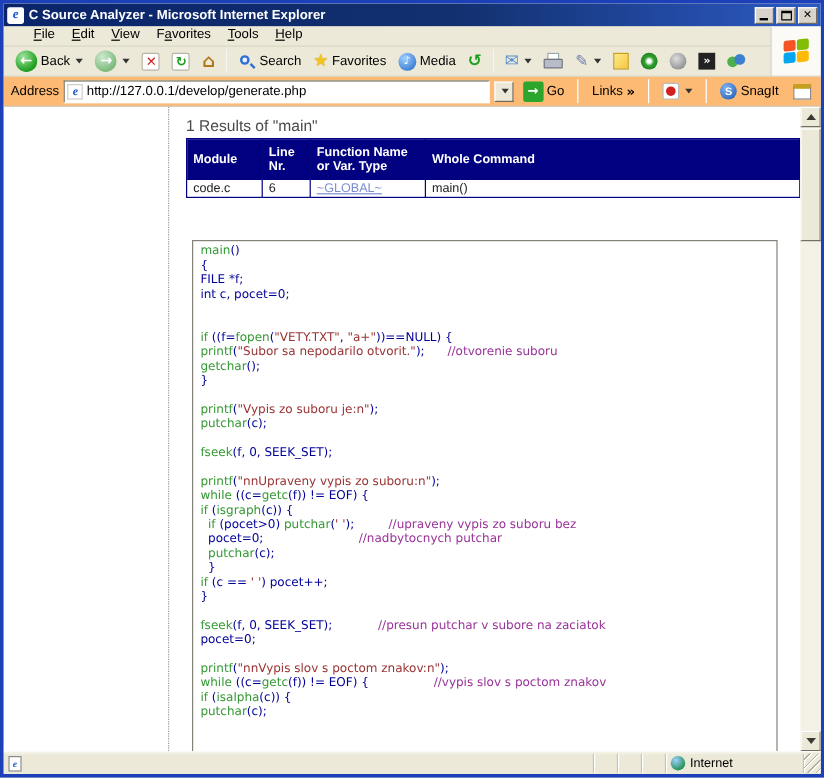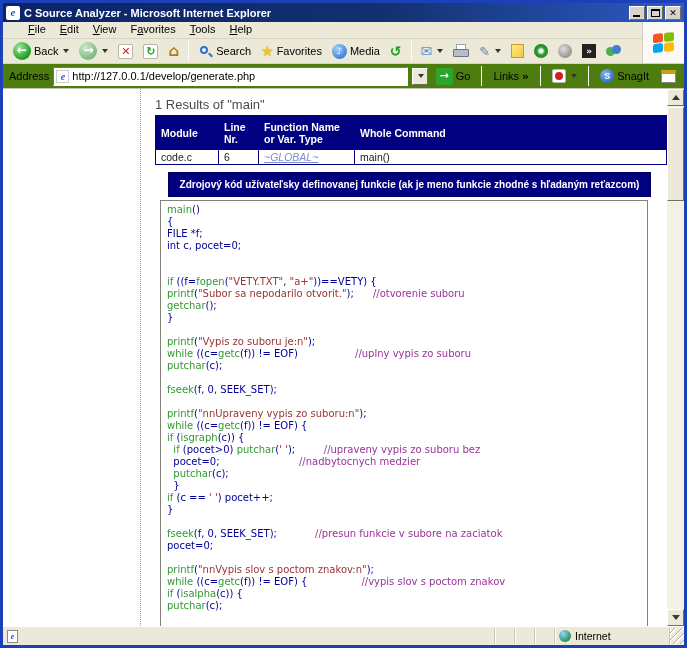--- a/index.html
+++ b/index.html
@@ -50,41 +50,41 @@
   .ic-msgr .b { left:6px; top:1px; background:#3f7fd0; }
 
   
   .throbber { position:absolute; top:19px; right:0; width:42px; height:42px; background:#fbfaf6; border-left:1px solid #d0ccc0; border-bottom:1px solid #d8d4c4; display:flex; align-items:center; justify-content:center; }
   .winflag { width:22px; height:20px; display:grid; grid-template-columns:10px 10px; grid-template-rows:9px 9px; gap:1px; transform:skewY(-6deg); }
   .winflag i { border-radius:2px; }
   .winflag .r { background:#f35325; } .winflag .g { background:#81bc06; }
   .winflag .b { background:#05a6f0; } .winflag .y { background:#ffba08; }
 
   
-  .addressbar { position:absolute; top:61px; left:0; right:0; height:25px; background:#4d7c0f; border-bottom:1px solid #c8c4b4; display:flex; align-items:center; padding:0 4px 0 6px; gap:4px; font:11px "Liberation Sans",sans-serif; }
+  .addressbar { position:absolute; top:61px; left:0; right:0; height:25px; background:#fdba74; border-bottom:1px solid #c8c4b4; display:flex; align-items:center; padding:0 4px 0 6px; gap:4px; font:11px "Liberation Sans",sans-serif; }
   .addr-input { flex:1; height:19px; background:#fff; border:1px solid; border-color:#7a7665 #fff #fff #7a7665; display:flex; align-items:center; padding-left:2px; }
   .addr-input .favicon { width:13px; height:13px; background:#fff; border:1px solid #ccc; color:#1a5ad0; font:bold italic 10px/11px "Liberation Serif",serif; text-align:center; margin-right:3px; }
   .addr-input .url { flex:1; font:11px "Liberation Sans",sans-serif; color:#000; }
   .addr-drop { width:16px; height:17px; background:#ece9d8; border:1px solid; border-color:#fff #6e6a5e #6e6a5e #fff; display:flex; align-items:center; justify-content:center; }
   .gobox { width:17px; height:17px; background:#2ba52b; border-radius:2px; color:#fff; font:bold 11px/16px "DejaVu Sans",sans-serif; text-align:center; }
   .chev2 { font:bold 11px "DejaVu Sans",sans-serif; }
   .ic-red { width:14px; height:14px; background:#fff; border:1px solid #bbb; border-radius:2px; display:flex; align-items:center; justify-content:center; }
   .ic-red i { width:8px; height:8px; border-radius:50%; background:#d02020; }
   .ic-snag { width:14px; height:14px; border-radius:50%; background:radial-gradient(circle at 35% 30%,#7fb4ef,#1a55b0); color:#fff; font:bold 9px/14px "Liberation Sans",sans-serif; text-align:center; }
   .ic-snagwin { width:15px; height:13px; background:#fff; border:1px solid #888; border-top:4px solid #c8a020; }
 
   
   .viewport { position:absolute; top:86px; left:0; right:0; bottom:19px; background:#fff; overflow:hidden; }
   .frame-divider { position:absolute; left:137px; top:0; bottom:0; width:1px; border-left:1px dotted #999; }
   .page-heading { position:absolute; left:152px; top:8px; font:13px "Liberation Sans",sans-serif; color:#4a4a4a; }
 
   table.results { position:absolute; left:152px; top:26px; width:512px; border-collapse:collapse; }
   table.results th { background:#000080; color:#fff; font:bold 10.5px/12px "Liberation Sans",sans-serif; text-align:left; padding:0 5px; border:1px solid #000080; height:34px; vertical-align:middle; }
   table.results td { background:#fff; color:#222; font:10.5px "Liberation Sans",sans-serif; padding:1px 5px; border:1px solid #000080; height:15px;margin-left:19px; }
-  table.results td.link { color:#7b8fd0; text-decoration:underline; cursor:pointer;font-style:italic; }
+  table.results td.link { color:#7b8fd0; text-decoration:underline; cursor:pointer; }
 
   .banner { position:absolute; left:165px; top:83px; width:483px; background:#000080; border:1px solid #000060; color:#fff; font:bold 10px/13px "Liberation Sans",sans-serif; text-align:center; padding:5px 2px; white-space:nowrap; }
 
   .codebox { position:absolute; left:157px; top:111px; width:488px; height:560px; background:#fff; border:1px solid #848278; padding:3px 6px; overflow:hidden; }
   .code-line { font:10px/12px "DejaVu Sans",sans-serif; white-space:pre; }
   .tok-k { color:#339933; } .tok-p { color:#000099; } .tok-s { color:#993333; } .tok-c { color:#993399; }
 
   
   .scrollbar { position:absolute; top:0; right:0; bottom:0; width:17px; background:#f3f1e6; }
   .sb-btn { position:absolute; left:0; width:17px; height:17px; background:#ece9d8; border:1px solid; border-color:#fff #716f64 #716f64 #fff; display:flex; align-items:center; justify-content:center; }
@@ -262,51 +262,49 @@
       <tbody id="results-body">
           <tr>
             <td>code.c</td>
             <td>6</td>
             <td class="link">~GLOBAL~</td>
             <td>main()</td>
           </tr>
         </tbody>
     </table>
 
-    <div class="banner">Zdrojový kód užívateľsky definovanej funkcie (ak je meno funkcie zhodné s hľadaným reťazcom)</div>
 
     <div class="codebox" id="codebox">
         <div class="code-line"><span class="tok-k">main</span><span class="tok-p">()</span></div>
         <div class="code-line"><span class="tok-p">{</span></div>
         <div class="code-line"><span class="tok-p">FILE *f;</span></div>
         <div class="code-line"><span class="tok-p">int c, pocet=0;</span></div>
         <div class="code-line">&nbsp;</div>
         <div class="code-line">&nbsp;</div>
-        <div class="code-line"><span class="tok-k">if</span><span class="tok-p"> ((f=</span><span class="tok-k">fopen</span><span class="tok-p">(</span><span class="tok-s">"VETY.TXT"</span><span class="tok-p">, </span><span class="tok-s">"a+"</span><span class="tok-p">))==VETY) {</span></div>
+        <div class="code-line"><span class="tok-k">if</span><span class="tok-p"> ((f=</span><span class="tok-k">fopen</span><span class="tok-p">(</span><span class="tok-s">"VETY.TXT"</span><span class="tok-p">, </span><span class="tok-s">"a+"</span><span class="tok-p">))==NULL) {</span></div>
         <div class="code-line"><span class="tok-k">printf</span><span class="tok-p">(</span><span class="tok-s">"Subor sa nepodarilo otvorit."</span><span class="tok-p">);</span><span class="tok-c">      //otvorenie suboru</span></div>
         <div class="code-line"><span class="tok-k">getchar</span><span class="tok-p">();</span></div>
         <div class="code-line"><span class="tok-p">}</span></div>
         <div class="code-line">&nbsp;</div>
         <div class="code-line"><span class="tok-k">printf</span><span class="tok-p">(</span><span class="tok-s">"Vypis zo suboru je:n"</span><span class="tok-p">);</span></div>
-        <div class="code-line"><span class="tok-k">while</span><span class="tok-p"> ((c=</span><span class="tok-k">getc</span><span class="tok-p">(f)) != EOF)</span><span class="tok-c">                  //uplny vypis zo suboru</span></div>
         <div class="code-line"><span class="tok-k">putchar</span><span class="tok-p">(c);</span></div>
         <div class="code-line">&nbsp;</div>
         <div class="code-line"><span class="tok-k">fseek</span><span class="tok-p">(f, 0, SEEK_SET);</span></div>
         <div class="code-line">&nbsp;</div>
         <div class="code-line"><span class="tok-k">printf</span><span class="tok-p">(</span><span class="tok-s">"nnUpraveny vypis zo suboru:n"</span><span class="tok-p">);</span></div>
         <div class="code-line"><span class="tok-k">while</span><span class="tok-p"> ((c=</span><span class="tok-k">getc</span><span class="tok-p">(f)) != EOF) {</span></div>
         <div class="code-line"><span class="tok-k">if</span><span class="tok-p"> (</span><span class="tok-k">isgraph</span><span class="tok-p">(c)) {</span></div>
         <div class="code-line"><span class="tok-p">  </span><span class="tok-k">if</span><span class="tok-p"> (pocet&gt;0) </span><span class="tok-k">putchar</span><span class="tok-p">(</span><span class="tok-s">' '</span><span class="tok-p">);</span><span class="tok-c">         //upraveny vypis zo suboru bez</span></div>
-        <div class="code-line"><span class="tok-p">  pocet=0;</span><span class="tok-c">                         //nadbytocnych medzier</span></div>
+        <div class="code-line"><span class="tok-p">  pocet=0;</span><span class="tok-c">                         //nadbytocnych putchar</span></div>
         <div class="code-line"><span class="tok-p">  </span><span class="tok-k">putchar</span><span class="tok-p">(c);</span></div>
         <div class="code-line"><span class="tok-p">  }</span></div>
         <div class="code-line"><span class="tok-k">if</span><span class="tok-p"> (c == </span><span class="tok-s">' '</span><span class="tok-p">) pocet++;</span></div>
         <div class="code-line"><span class="tok-p">}</span></div>
         <div class="code-line">&nbsp;</div>
-        <div class="code-line"><span class="tok-k">fseek</span><span class="tok-p">(f, 0, SEEK_SET);</span><span class="tok-c">            //presun funkcie v subore na zaciatok</span></div>
+        <div class="code-line"><span class="tok-k">fseek</span><span class="tok-p">(f, 0, SEEK_SET);</span><span class="tok-c">            //presun putchar v subore na zaciatok</span></div>
         <div class="code-line"><span class="tok-p">pocet=0;</span></div>
         <div class="code-line">&nbsp;</div>
         <div class="code-line"><span class="tok-k">printf</span><span class="tok-p">(</span><span class="tok-s">"nnVypis slov s poctom znakov:n"</span><span class="tok-p">);</span></div>
         <div class="code-line"><span class="tok-k">while</span><span class="tok-p"> ((c=</span><span class="tok-k">getc</span><span class="tok-p">(f)) != EOF) {</span><span class="tok-c">                 //vypis slov s poctom znakov</span></div>
         <div class="code-line"><span class="tok-k">if</span><span class="tok-p"> (</span><span class="tok-k">isalpha</span><span class="tok-p">(c)) {</span></div>
         <div class="code-line"><span class="tok-k">putchar</span><span class="tok-p">(c);</span></div>
       </div>
 
     <div class="scrollbar">
       <div class="sb-btn up">

